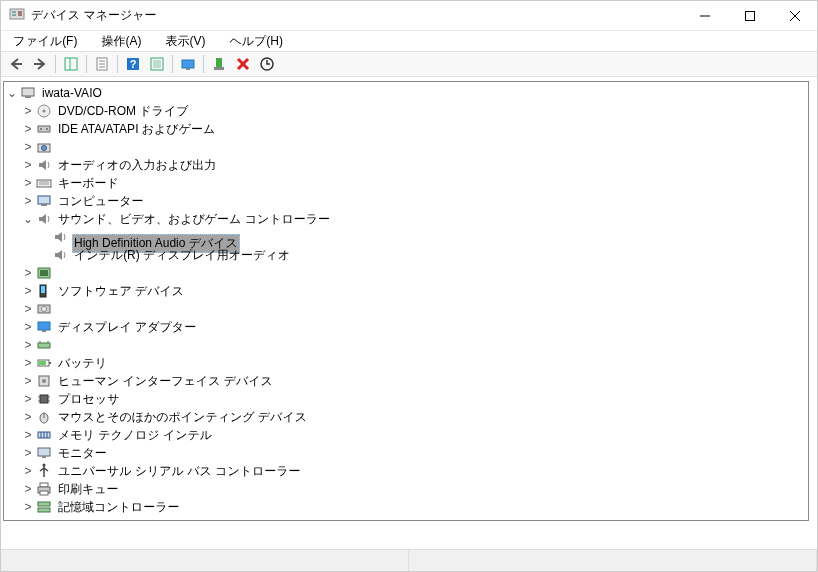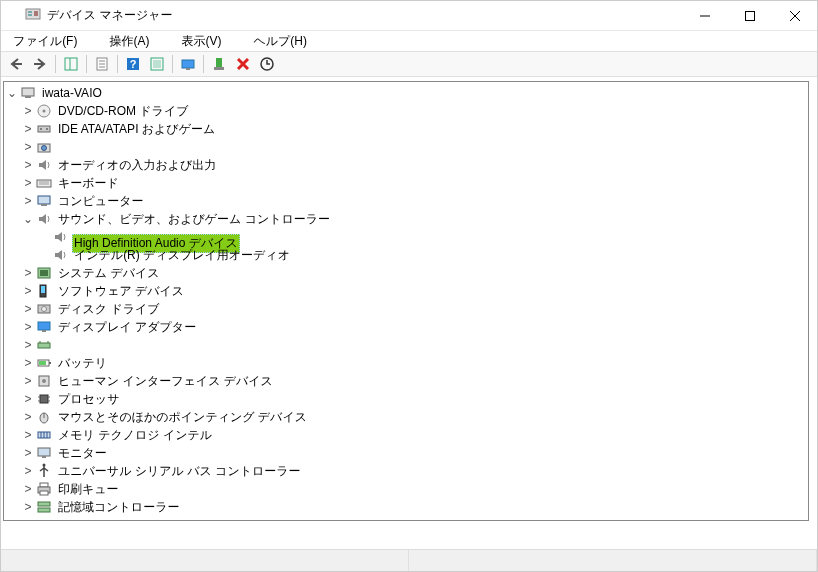--- a/index.html
+++ b/index.html
@@ -13,42 +13,42 @@
     height: 572px;
     display: flex;
     flex-direction: column;
     border: 1px solid #ccc;
     overflow: hidden;
   }
   .titlebar {
     height: 30px;
     display: flex;
     align-items: center;
-    padding: 0 0 0 24px;
+    padding: 0 0 0 8px;
     background: #fff;
     border-bottom: 1px solid #e8e8e8;
   }
   .title-icon { margin-right: 6px; }
   .title-text { flex: 1; font-size: 12px; }
   .win-controls { display: flex; }
   .win-btn {
     width: 45px;
     height: 29px;
     display: flex;
     align-items: center;
     justify-content: center;
     font-family: "Segoe MDL2 Assets", sans-serif;
     font-size: 10px;
   }
   .menubar {
     height: 20px;
     display: flex;
     align-items: center;
     padding: 0 4px;
-    gap: 16px;
+    gap: 8px;
   }
   .menu-item {
     padding: 2px 8px;
     font-size: 12px;
   }
   .toolbar {
     height: 26px;
     display: flex;
     align-items: center;
     padding: 2px 4px;
@@ -103,21 +103,21 @@
     margin-right: 4px;
     display: inline-flex;
     align-items: center;
     justify-content: center;
   }
   .lbl {
     padding: 1px 2px;
     text-align: center;
   }
   .selected {
-    background: #84cc16;
+    background: #a3a3a3;
     border: 1px dotted #99d1ff;
     padding: 0 1px;
     margin-top: 12px;
   }
   .indent { display:inline-block; }
 </style>
 </head>
 <body>
 
 <div class="titlebar">
@@ -344,21 +344,20 @@
   </div>
         <div class="tree-row">
     <span class="indent" style="width:16px"></span>
     <span class="tw">&gt;</span>
     <span class="ic">
             <svg width="16" height="16">
               <rect x="2" y="3" width="12" height="10" fill="#9c9" stroke="#474"></rect>
               <rect x="4" y="5" width="8" height="6" fill="#474"></rect>
             </svg>
           </span>
-    <span class="lbl">システム デバイス</span>
   </div>
         <div class="tree-row">
     <span class="indent" style="width:16px"></span>
     <span class="tw">&gt;</span>
     <span class="ic">
             <svg width="16" height="16">
               <rect x="4" y="2" width="6" height="12" fill="#444" stroke="#222"></rect>
               <rect x="5" y="3" width="4" height="7" fill="#6cf"></rect>
             </svg>
           </span>
@@ -366,21 +365,20 @@
   </div>
         <div class="tree-row">
     <span class="indent" style="width:16px"></span>
     <span class="tw">&gt;</span>
     <span class="ic">
             <svg width="16" height="16">
               <rect x="2" y="4" width="12" height="8" fill="#ccc" stroke="#666"></rect>
               <circle cx="8" cy="8" r="2.5" fill="#eee" stroke="#888"></circle>
             </svg>
           </span>
-    <span class="lbl">ディスク ドライブ</span>
   </div>
         <div class="tree-row">
     <span class="indent" style="width:16px"></span>
     <span class="tw">&gt;</span>
     <span class="ic">
             <svg width="16" height="16">
               <rect x="2" y="3" width="12" height="8" fill="#49e" stroke="#27a"></rect>
               <rect x="6" y="11" width="4" height="2" fill="#888"></rect>
             </svg>
           </span>

